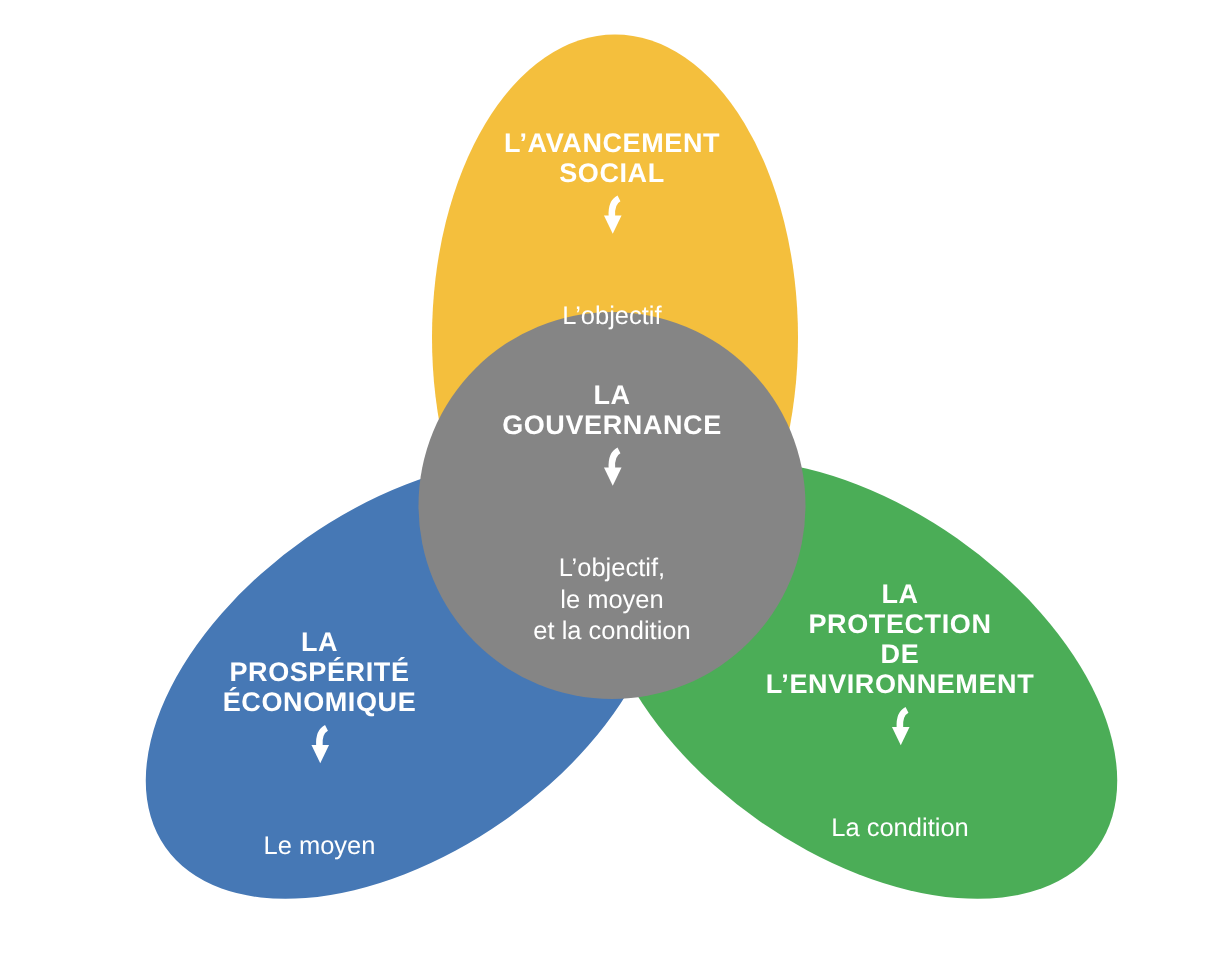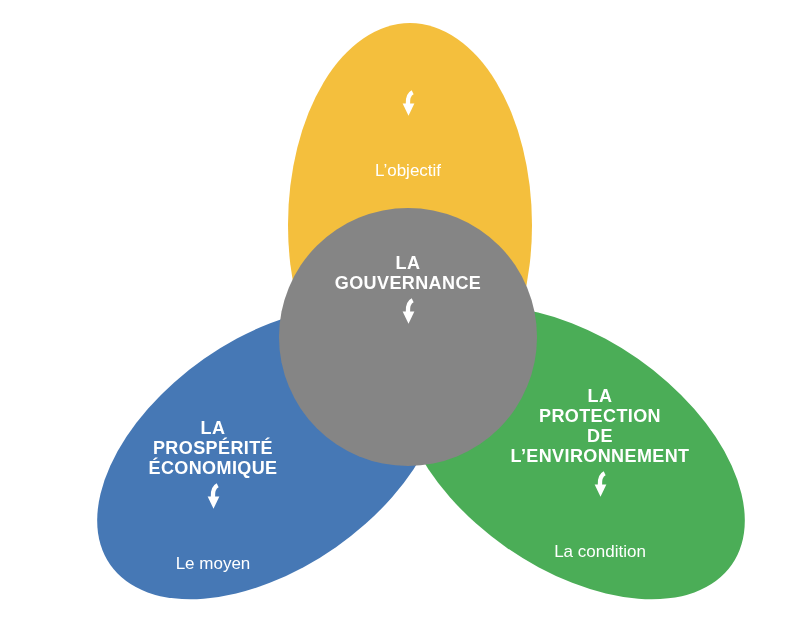--- a/index.html
+++ b/index.html
@@ -75,34 +75,39 @@
 
   <div class="ellipse ellipse-left" style="background-color: rgb(70, 120, 181);"></div>
 
   <div class="ellipse ellipse-right" style="background-color: rgb(75, 173, 87);"></div>
 
   <div class="ellipse ellipse-top" style="background-color: rgb(244, 191, 61);"></div>
 
   <div class="circle-center" style="background-color: rgb(133, 133, 133);"></div>
 
   <div class="label label-top">
+    <div class="heading">L’AVANCEMENT
+SOCIAL</div>
     <svg class="arrow" viewBox="0 0 18 30">
       <path d="M13.4 1.5 C 9.6 3.4, 8 7.4, 8.4 14" fill="none" stroke="#ffffff" stroke-width="4.6"></path>
       <path d="M2.8 13.5 L15.2 13.5 L9 26.5 Z" fill="#ffffff"></path>
     </svg>
     <div class="caption">L’objectif</div>
   </div>
 
   <div class="label label-center">
     <div class="heading">LA
 GOUVERNANCE</div>
     <svg class="arrow" viewBox="0 0 18 30">
       <path d="M13.4 1.5 C 9.6 3.4, 8 7.4, 8.4 14" fill="none" stroke="#ffffff" stroke-width="4.6"></path>
       <path d="M2.8 13.5 L15.2 13.5 L9 26.5 Z" fill="#ffffff"></path>
     </svg>
+    <div class="caption">L’objectif,
+le moyen
+et la condition</div>
   </div>
 
   <div class="label label-left">
     <div class="heading">LA
 PROSPÉRITÉ
 ÉCONOMIQUE</div>
     <svg class="arrow" viewBox="0 0 18 30">
       <path d="M13.4 1.5 C 9.6 3.4, 8 7.4, 8.4 14" fill="none" stroke="#ffffff" stroke-width="4.6"></path>
       <path d="M2.8 13.5 L15.2 13.5 L9 26.5 Z" fill="#ffffff"></path>
     </svg>

